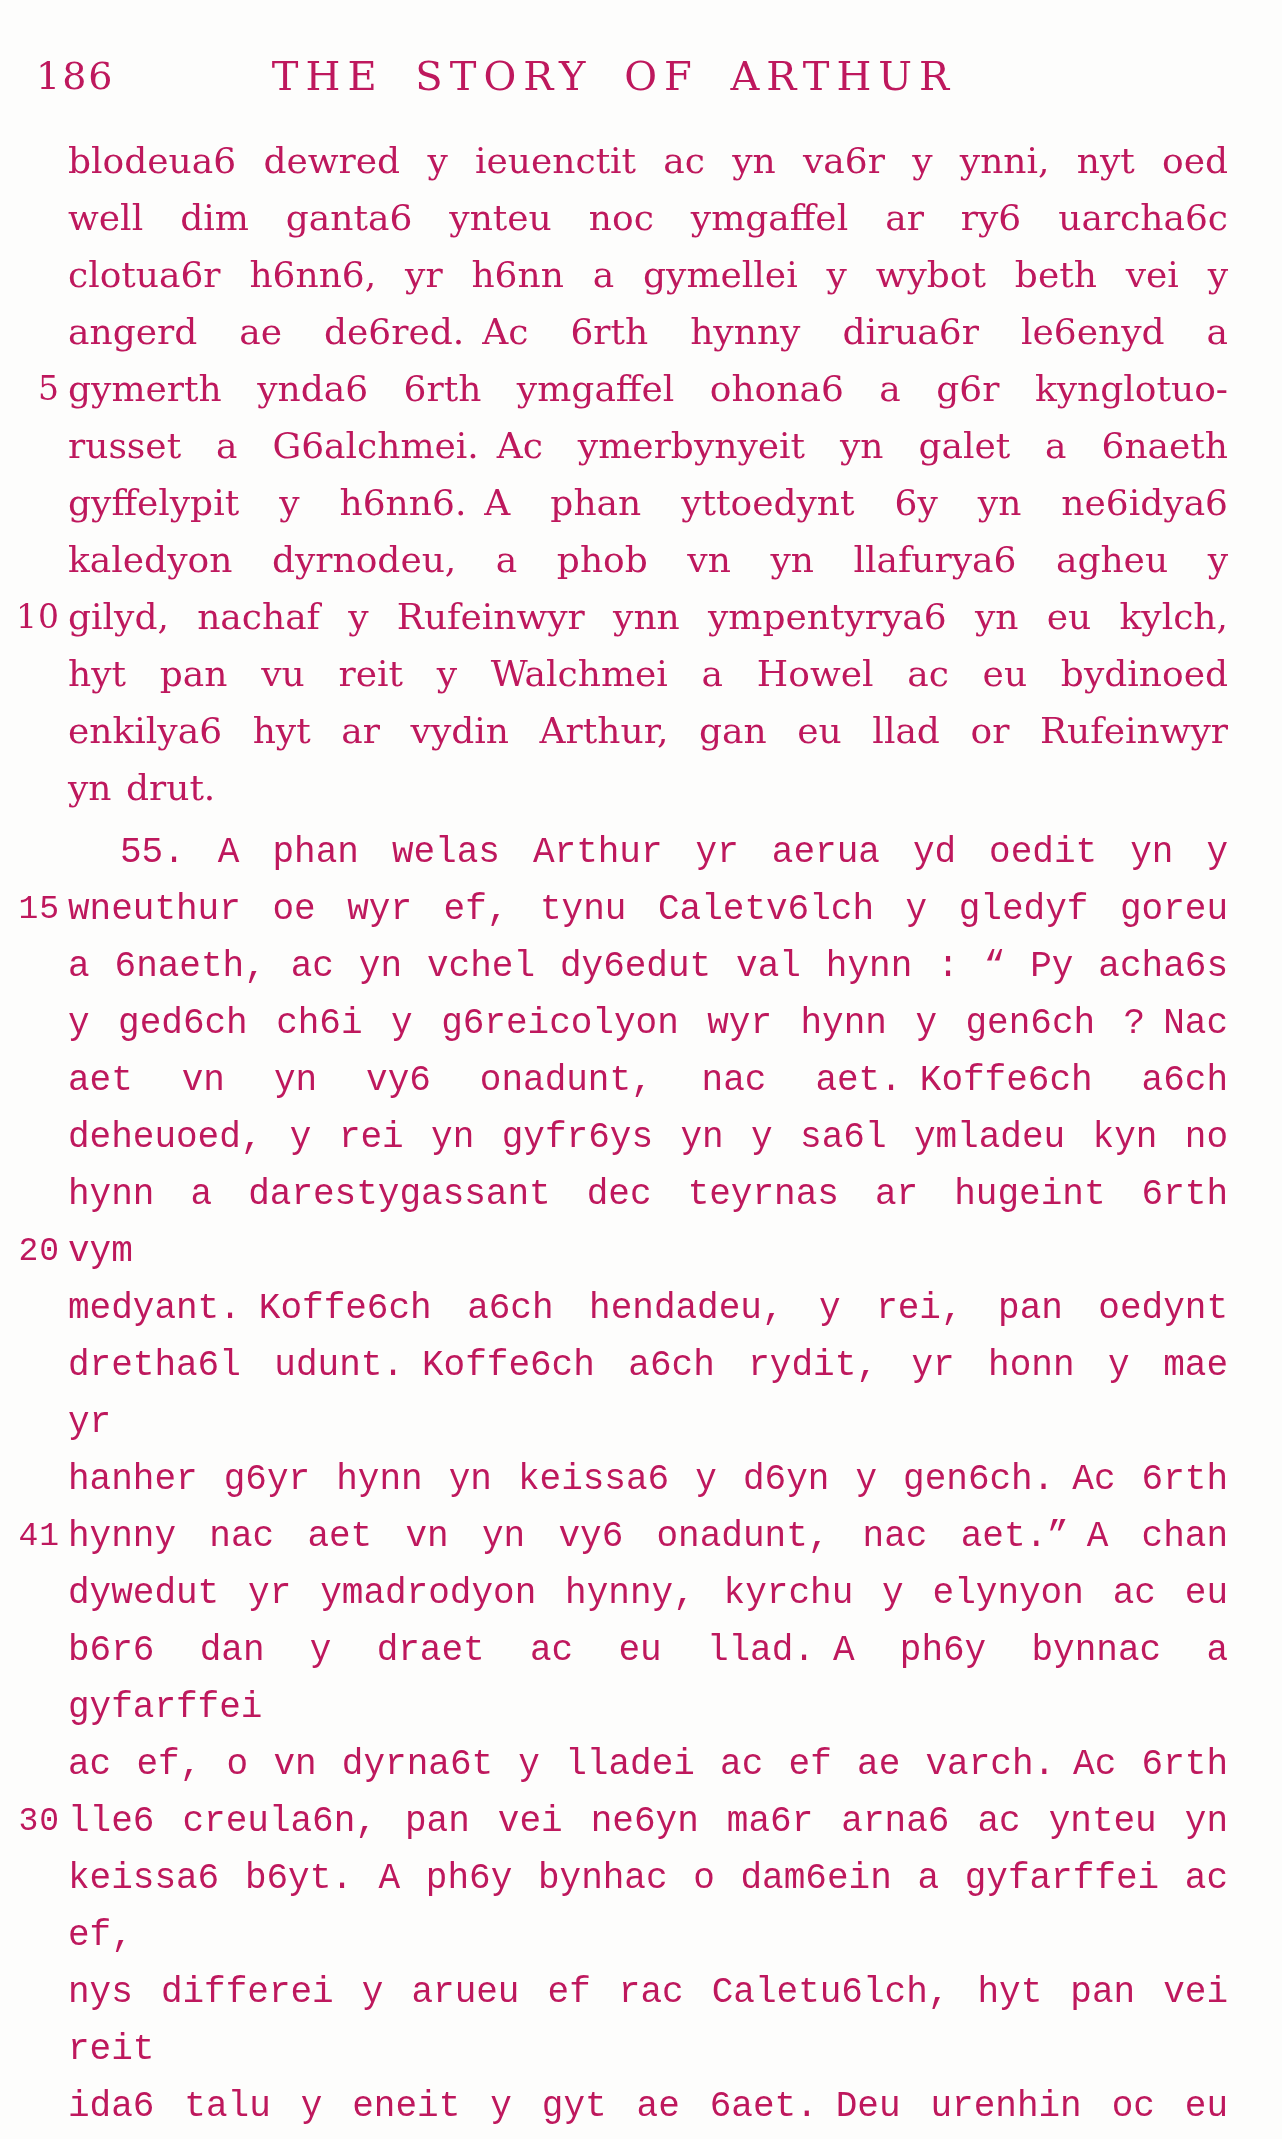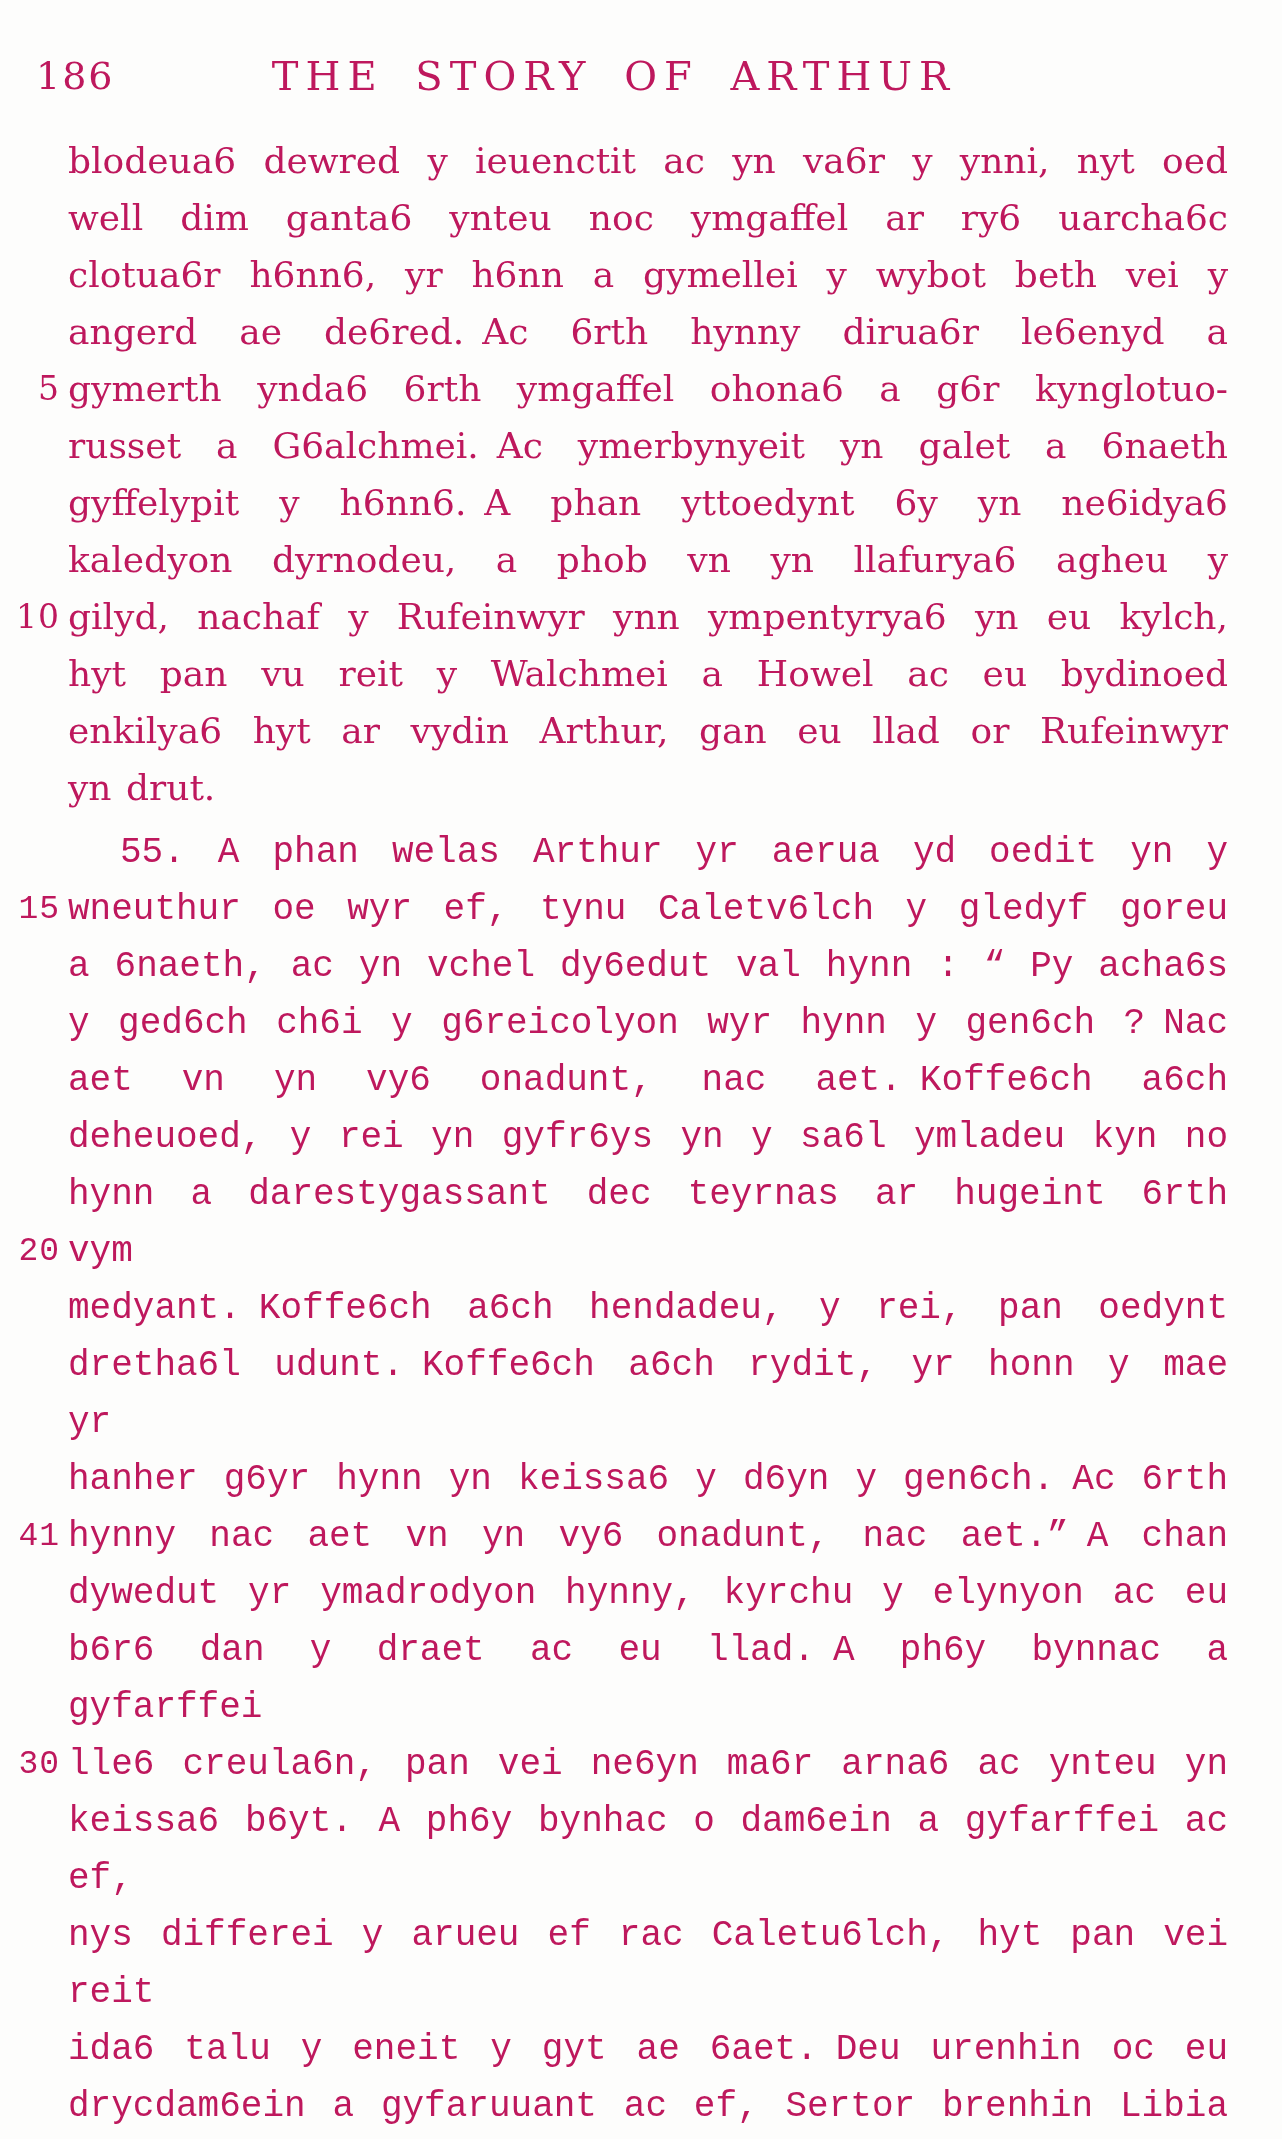--- a/index.html
+++ b/index.html
@@ -182,20 +182,24 @@
         </div>
         <div class="row">
           <span class="num"></span>
           <span class="txt">dywedut yr ymadrodyon hynny, kyrchu y elynyon ac eu</span>
         </div>
         <div class="row">
           <span class="num"></span>
           <span class="txt">b6r6 dan y draet ac eu llad. A ph6y bynnac a gyfarffei</span>
         </div>
         <div class="row">
+          <span class="num"></span>
+          <span class="txt">ac ef, o vn dyrna6t y lladei ac ef ae varch. Ac 6rth</span>
+        </div>
+        <div class="row">
           <span class="num">30</span>
           <span class="txt">lle6 creula6n, pan vei ne6yn ma6r arna6 ac ynteu yn</span>
         </div>
         <div class="row">
           <span class="num"></span>
           <span class="txt">keissa6 b6yt. A ph6y bynhac o dam6ein a gyfarffei ac ef,</span>
         </div>
         <div class="row">
           <span class="num"></span>
           <span class="txt">nys differei y arueu ef rac Caletu6lch, hyt pan vei reit</span>

